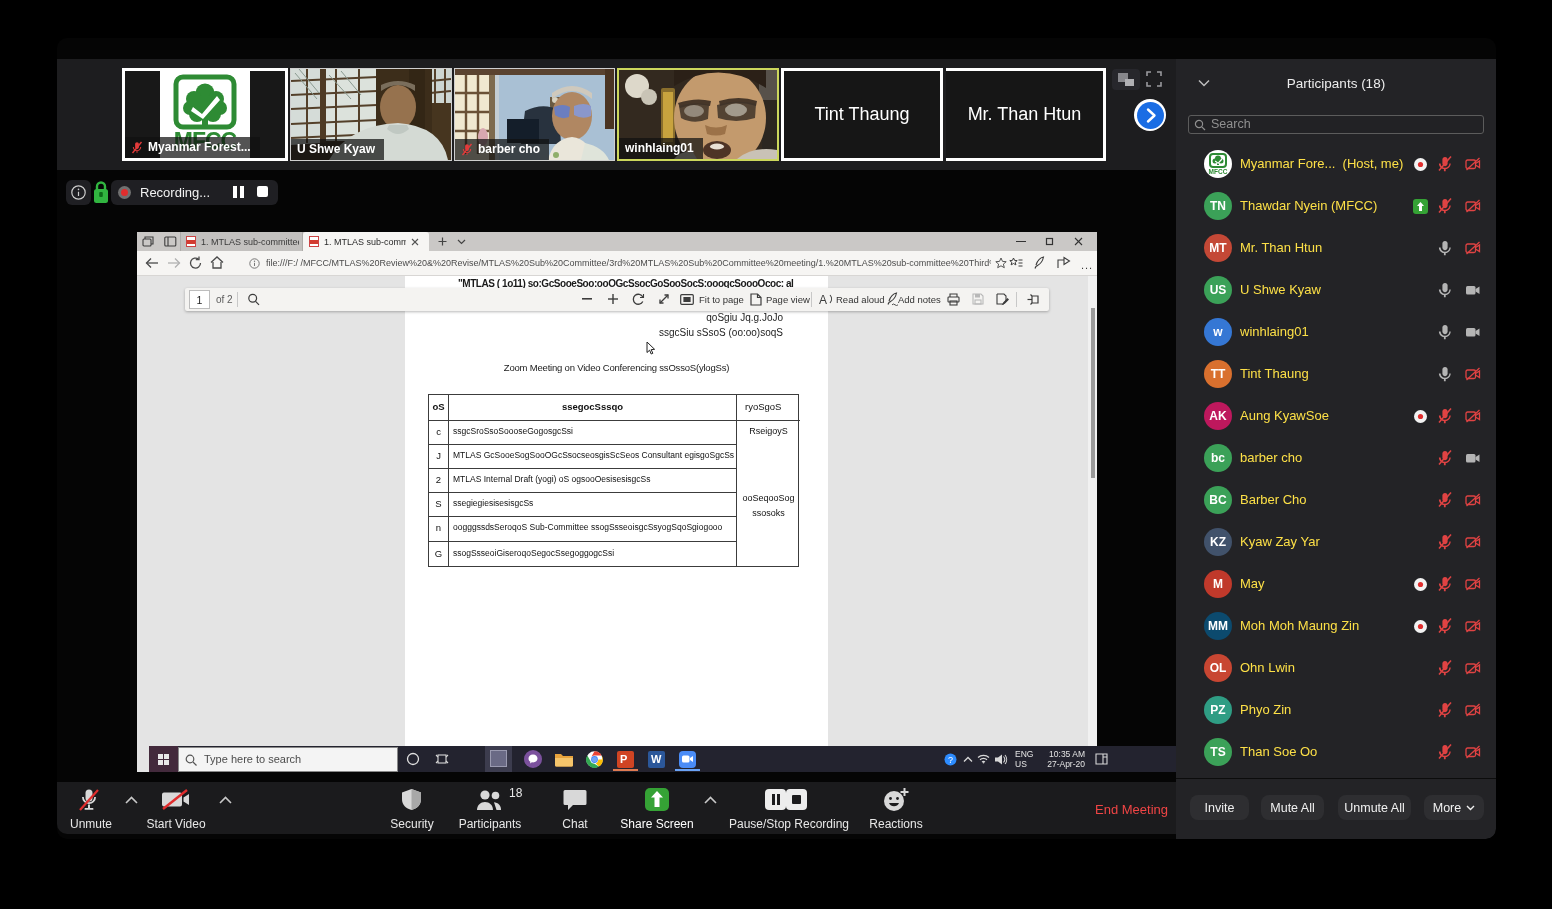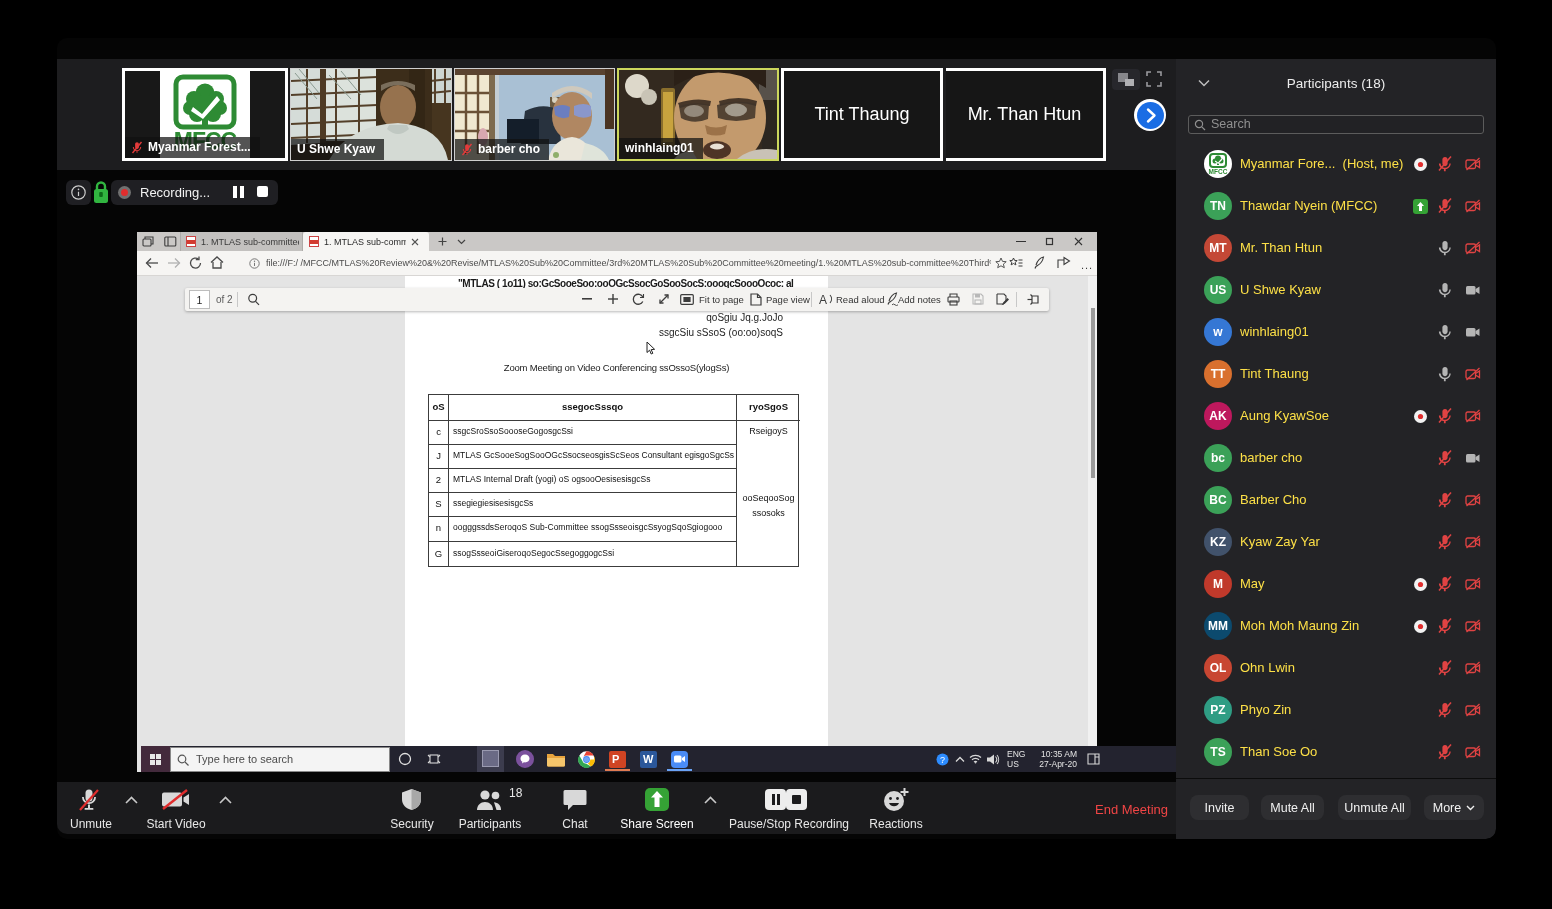--- a/index.html
+++ b/index.html
@@ -311,21 +311,21 @@
           <div style="position:absolute;left:19px;top:0;width:1px;height:171px;background:#3c3c3c"></div>
           <div style="position:absolute;left:307px;top:0;width:1px;height:171px;background:#3c3c3c"></div>
           <div style="position:absolute;left:0;top:25px;width:371px;height:1px;background:#3c3c3c"></div>
           <div style="position:absolute;left:0;top:49px;width:308px;height:1px;background:#3c3c3c"></div>
           <div style="position:absolute;left:0;top:73px;width:308px;height:1px;background:#3c3c3c"></div>
           <div style="position:absolute;left:0;top:97px;width:308px;height:1px;background:#3c3c3c"></div>
           <div style="position:absolute;left:0;top:121px;width:308px;height:1px;background:#3c3c3c"></div>
           <div style="position:absolute;left:0;top:146px;width:308px;height:1px;background:#3c3c3c"></div>
           <div style="position:absolute;left:0;top:6px;width:19px;text-align:center;color:#111;font-size:9.5px;font-weight:700">oS</div>
           <div style="position:absolute;left:20px;top:6px;width:287px;text-align:center;color:#111;font-size:9.5px;font-weight:700">ssegocSssqo</div>
-          <div style="position:absolute;left:296px;top:6px;width:63px;text-align:right;color:#111;font-size:9.5px;font-weight:700">ryoSgoS</div>
+          <div style="position:absolute;left:316px;top:6px;width:63px;text-align:left;color:#111;font-size:9.5px;font-weight:400">ryoSgoS</div>
           <div style="position:absolute;left:0;top:31px;width:19px;text-align:center;color:#111;font-size:9.5px">c</div>
           <div style="position:absolute;left:24px;top:31px;width:282px;color:#111;font-size:8.5px;font-weight:400;white-space:nowrap;overflow:hidden">ssgcSroSsoSoooseGogosgcSsi</div>
           <div style="position:absolute;left:0;top:55px;width:19px;text-align:center;color:#111;font-size:9.5px">J</div>
           <div style="position:absolute;left:24px;top:55px;width:282px;color:#111;font-size:8.5px;font-weight:400;white-space:nowrap;overflow:hidden">MTLAS GcSooeSogSooOGcSsocseosgisScSeos Consultant egisgoSgcSs</div>
           <div style="position:absolute;left:0;top:79px;width:19px;text-align:center;color:#111;font-size:9.5px">2</div>
           <div style="position:absolute;left:24px;top:79px;width:282px;color:#111;font-size:8.5px;font-weight:400;white-space:nowrap;overflow:hidden">MTLAS  Internal Draft (yogi) oS ogsooOesisesisgcSs</div>
           <div style="position:absolute;left:0;top:103px;width:19px;text-align:center;color:#111;font-size:9.5px">S</div>
           <div style="position:absolute;left:24px;top:103px;width:282px;color:#111;font-size:8.5px;font-weight:400;white-space:nowrap;overflow:hidden">ssegiegiesisesisgcSs</div>
           <div style="position:absolute;left:0;top:127px;width:19px;text-align:center;color:#111;font-size:9.5px">n</div>
           <div style="position:absolute;left:24px;top:127px;width:282px;color:#111;font-size:8.5px;font-weight:400;white-space:nowrap;overflow:hidden">oogggssdsSeroqoS Sub-Committee ssogSsseoisgcSsyogSqoSgiogooo</div>
@@ -398,21 +398,21 @@
           <path d="M12.2 6.5 L8.5 10.2 L7 11 L7.8 9.5 L11.5 5.8 Z" fill="#3c3c3c"></path>
         </svg>
       <div style="position:absolute;left:879px;top:60px;width:1px;height:15px;background:#c8c8c8"></div>
       <svg style="position:absolute;left:890px;top:61px" width="14" height="13" viewBox="0 0 14 13" fill="none" stroke="#3c3c3c" stroke-width="1.2">
           <path d="M0.5 6.5 H5"></path>
           <path d="M5 3 h6 v7 H5 Z"></path>
           <path d="M5 3 L3.5 1.5 M5 10 L3.5 11.5"></path>
         </svg>
     </div>
 
-    <div id="taskbar" style="position:absolute;left:4px;top:514px;width:1097px;height:26px;background:#23232f">
+    <div id="taskbar" style="position:absolute;left:12px;top:514px;width:1097px;height:26px;background:#23232f">
       <div style="position:absolute;left:0;top:0;width:29px;height:26px;background:#432a3c"></div>
       <svg style="position:absolute;left:9px;top:8px" width="11" height="11" viewBox="0 0 11 11" fill="#e8e8e8">
           <rect x="0" y="0" width="5" height="5"></rect>
           <rect x="6" y="0" width="5" height="5"></rect>
           <rect x="0" y="6" width="5" height="5"></rect>
           <rect x="6" y="6" width="5" height="5"></rect>
         </svg>
       <div style="position:absolute;left:29px;top:1px;width:220px;height:25px;background:#f4f4f4;border:1px solid #888"></div>
       <svg style="position:absolute;left:36px;top:8px" width="12" height="12" viewBox="0 0 12 12" fill="none" stroke="#555" stroke-width="1.2">
           <circle cx="5" cy="5" r="3.8"></circle>

